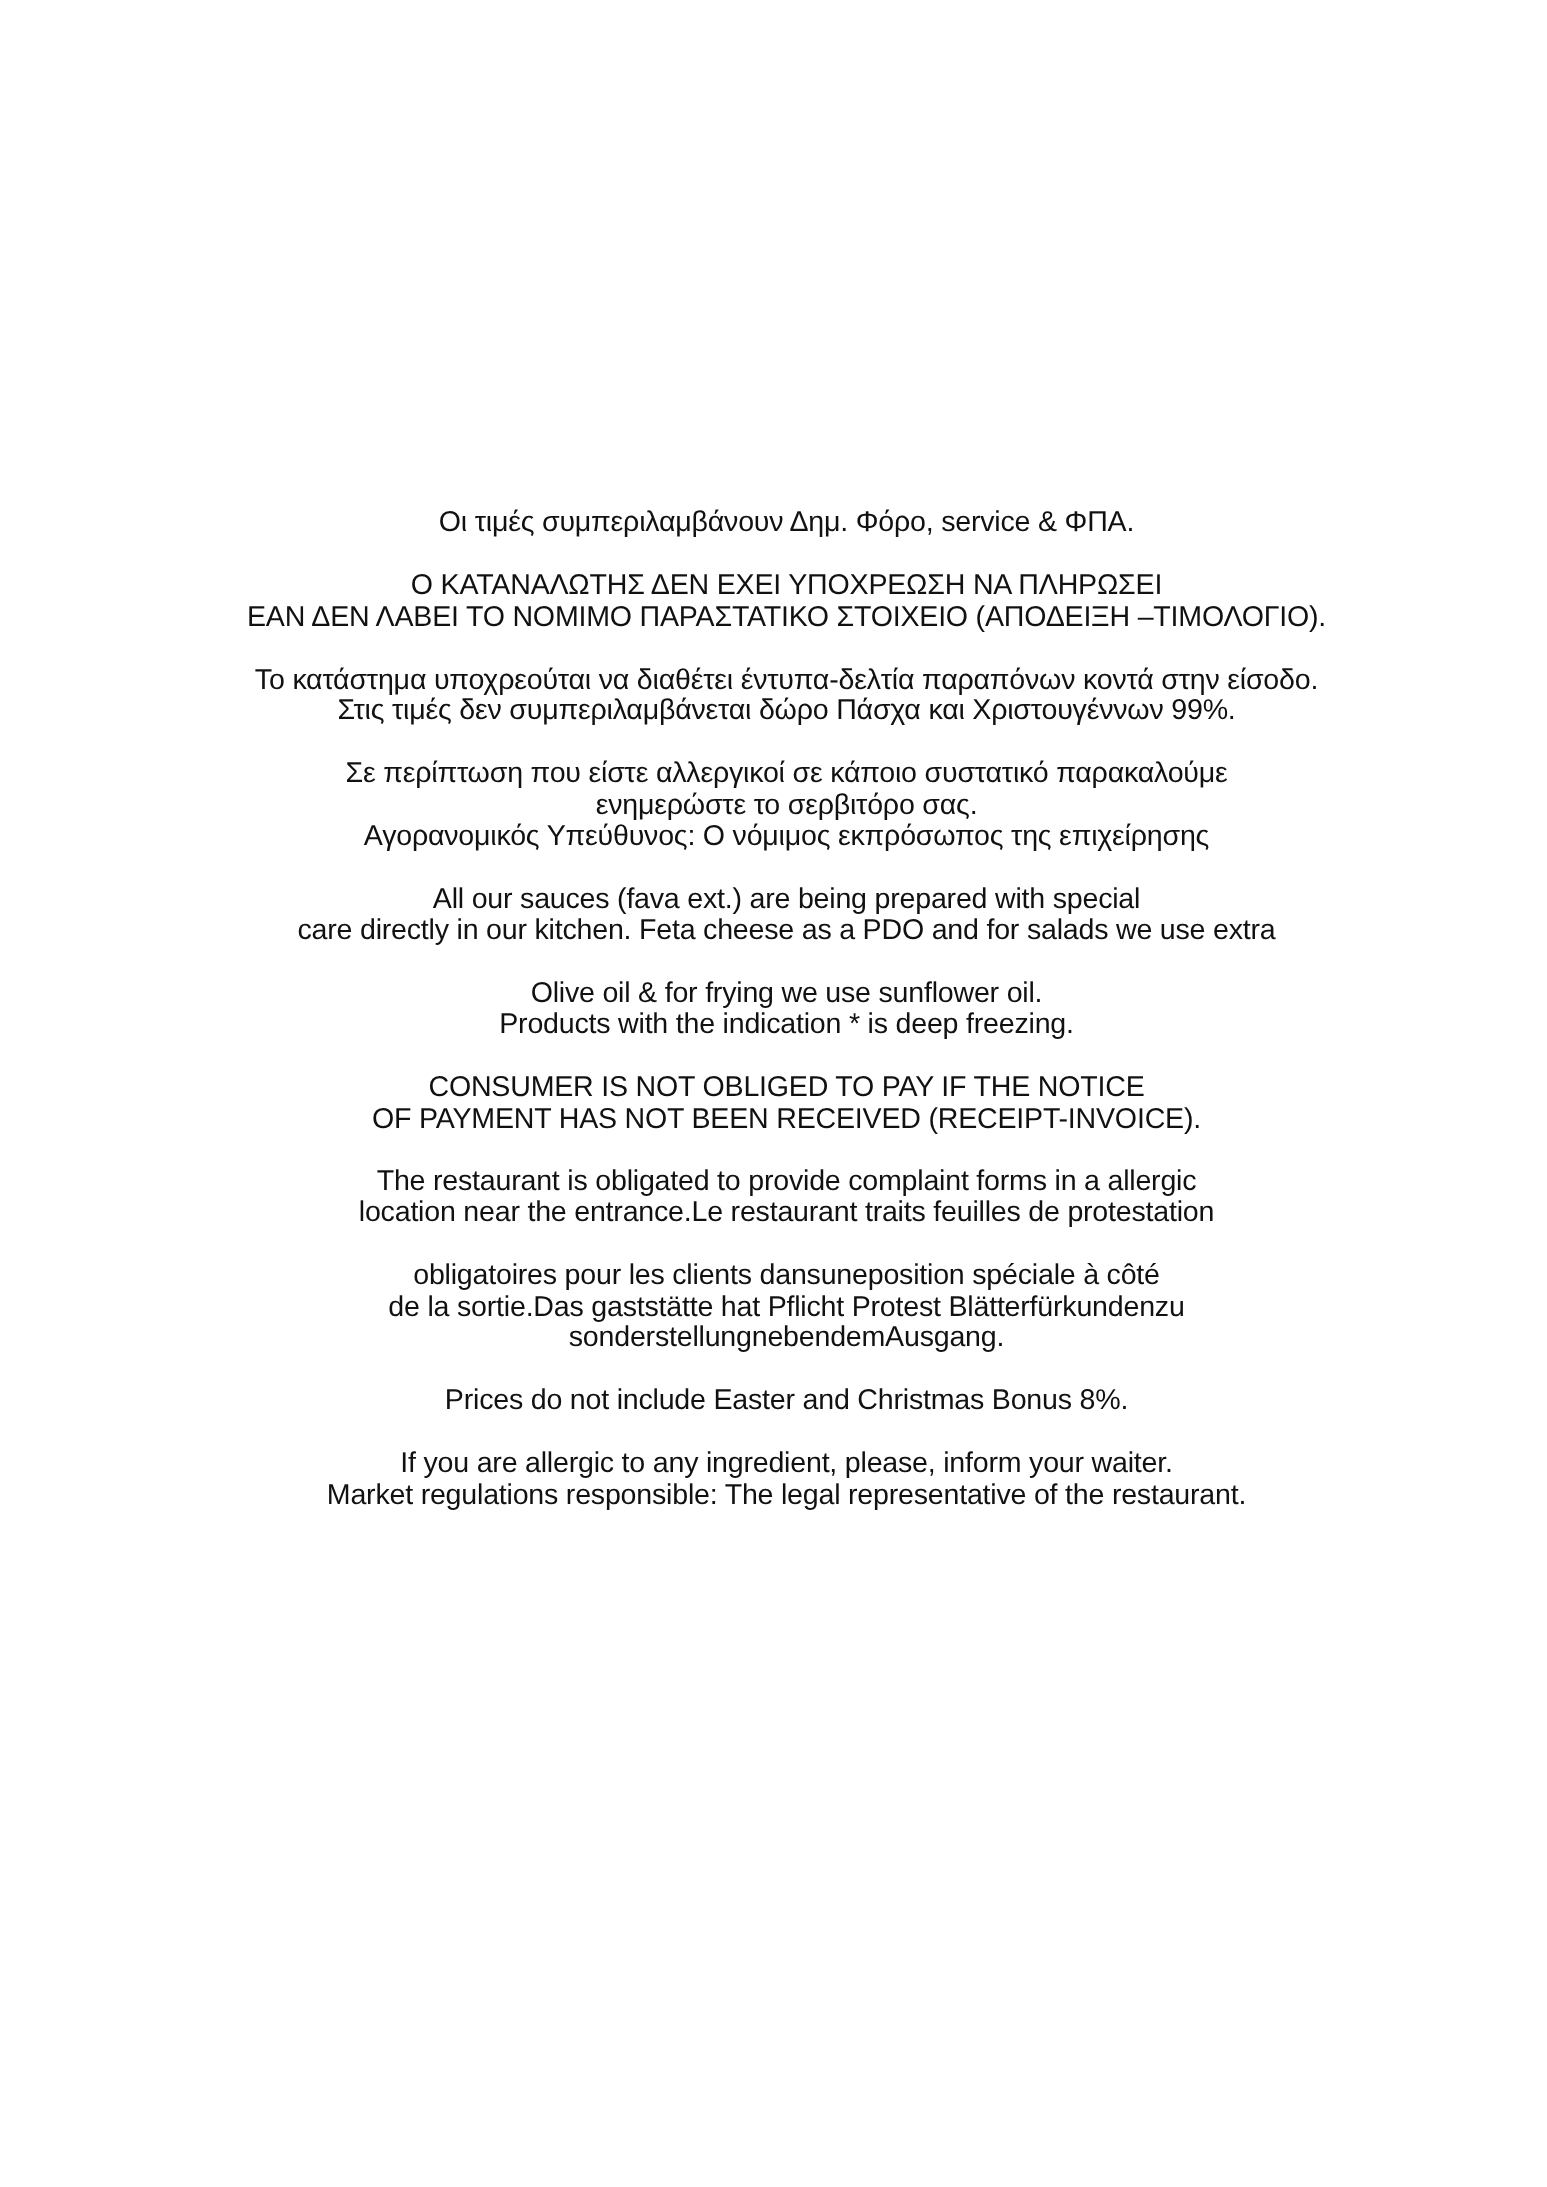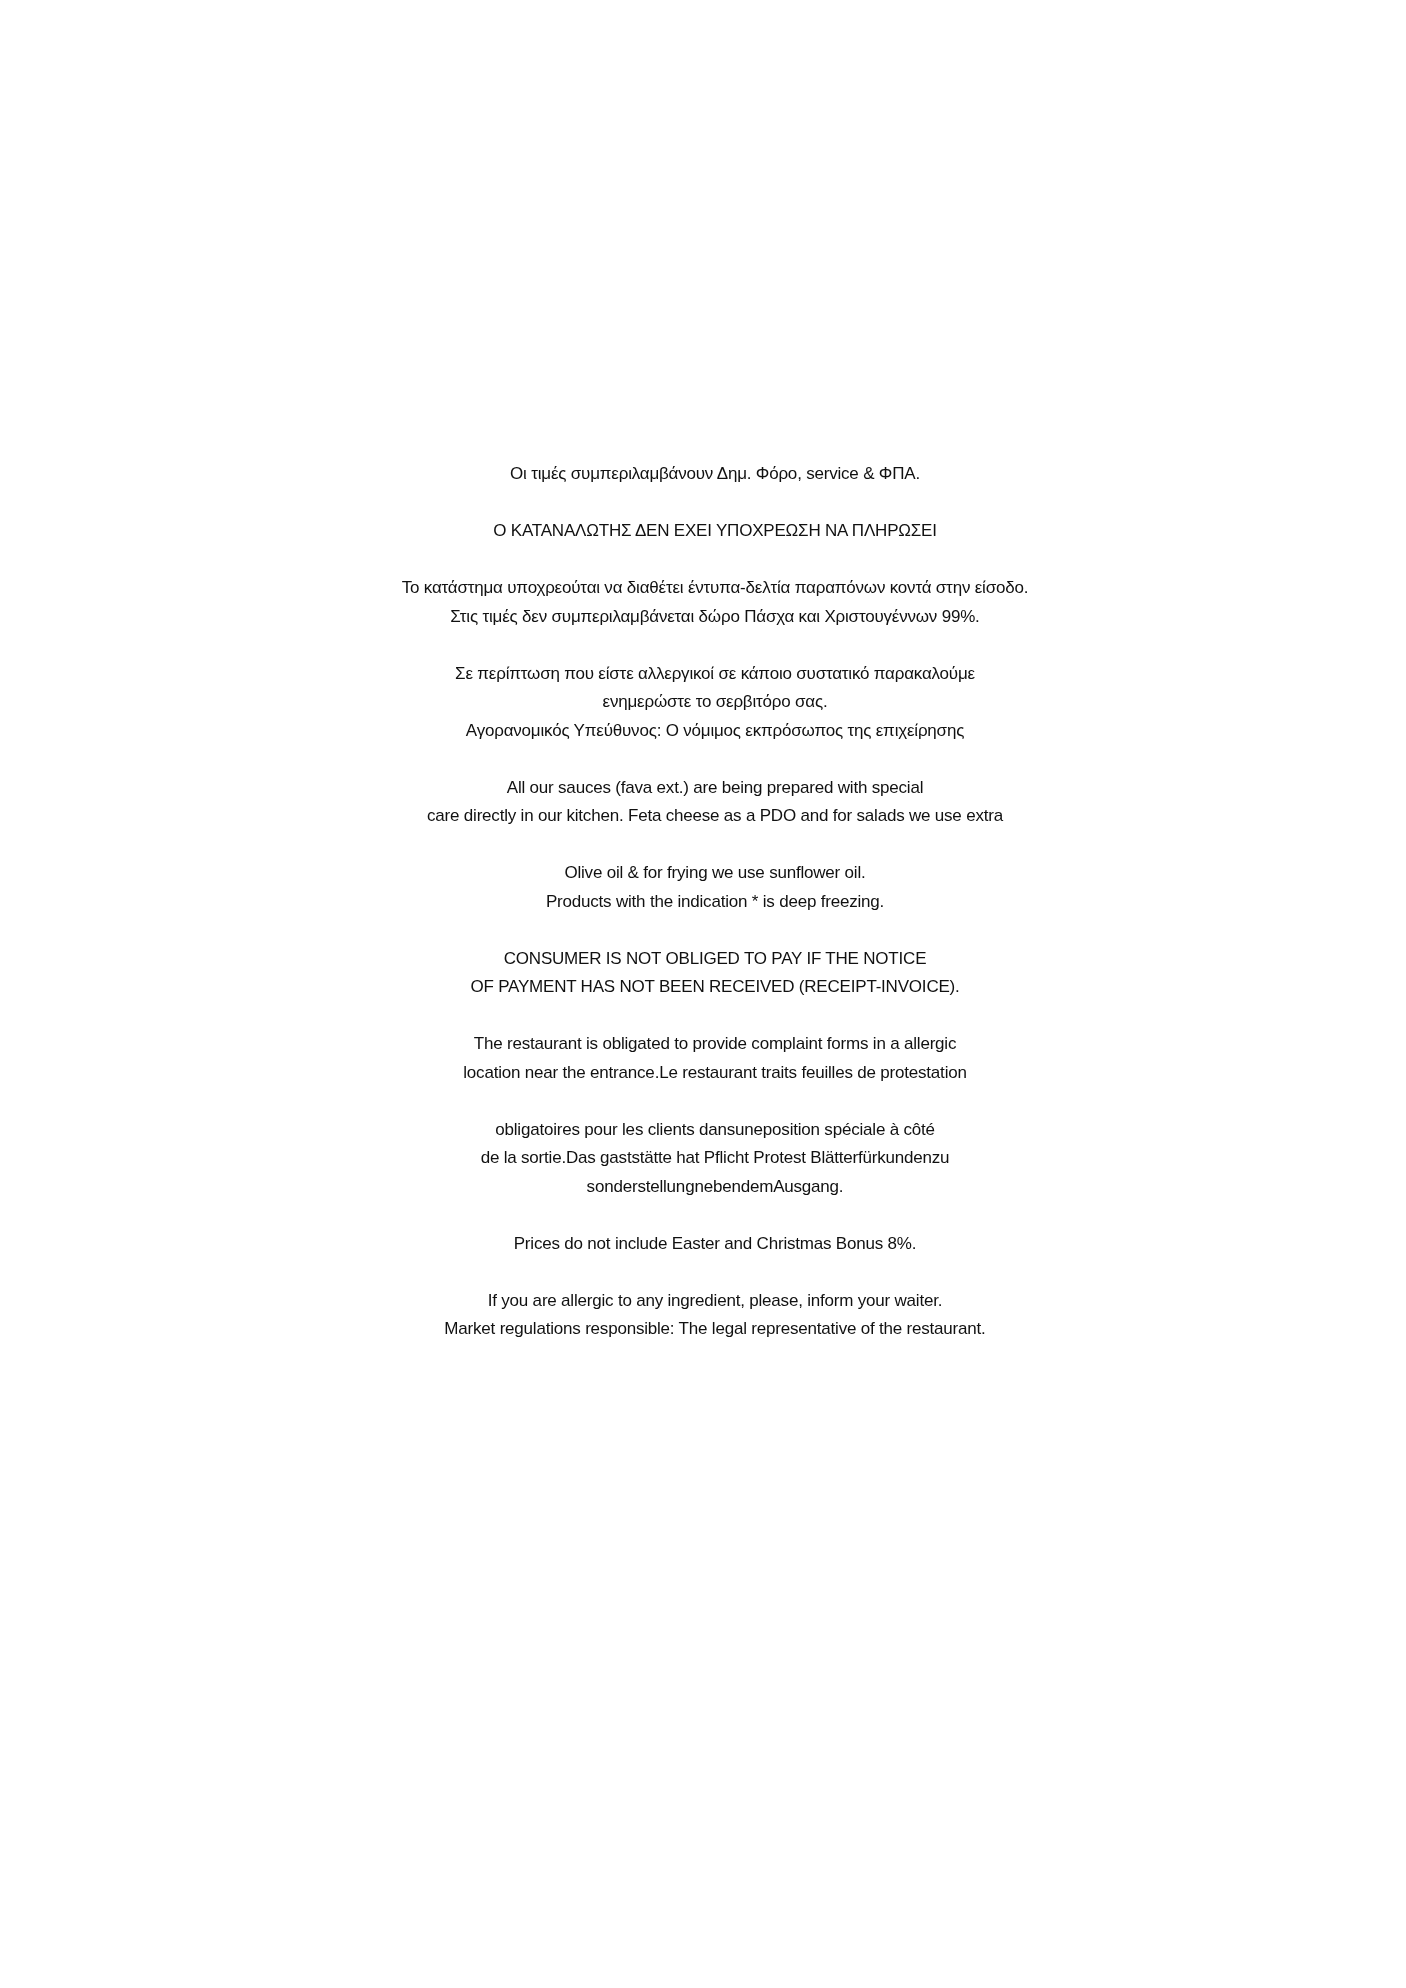--- a/index.html
+++ b/index.html
@@ -20,39 +20,40 @@
       left: 0;
       top: 460px;
       width: 1406px;
       text-align: center;
     }
     .para {
       margin: 0 0 28.5px 0;
     }
     .line {
       display: block;
-      font-size: 17px;
+      font-size: 26px;
       line-height: 28.5px;
       height: 28.5px;
       white-space: nowrap;
       letter-spacing: -0.2px;
       padding-left: 24px;
     }
   </style>
 </head>
 <body>
 
 <div class="page">
 
   <div class="para">
     <span class="line">Οι τιμές συμπεριλαμβάνουν Δημ. Φόρο, service &amp; ΦΠΑ.</span>
   </div>
 
   <div class="para">
     <span class="line">Ο ΚΑΤΑΝΑΛΩΤΗΣ ΔΕΝ ΕΧΕΙ ΥΠΟΧΡΕΩΣΗ ΝΑ ΠΛΗΡΩΣΕΙ</span>
+    <span class="line">ΕΑΝ ΔΕΝ ΛΑΒΕΙ ΤΟ ΝΟΜΙΜΟ ΠΑΡΑΣΤΑΤΙΚΟ ΣΤΟΙΧΕΙΟ (ΑΠΟΔΕΙΞΗ –ΤΙΜΟΛΟΓΙΟ).</span>
   </div>
 
   <div class="para">
     <span class="line">Το κατάστημα υποχρεούται να διαθέτει έντυπα-δελτία παραπόνων κοντά στην είσοδο.</span>
     <span class="line">Στις τιμές δεν συμπεριλαμβάνεται δώρο Πάσχα και Χριστουγέννων 99%.</span>
   </div>
 
   <div class="para">
     <span class="line">Σε περίπτωση που είστε αλλεργικοί σε κάποιο συστατικό παρακαλούμε</span>
     <span class="line">ενημερώστε το σερβιτόρο σας.</span>

